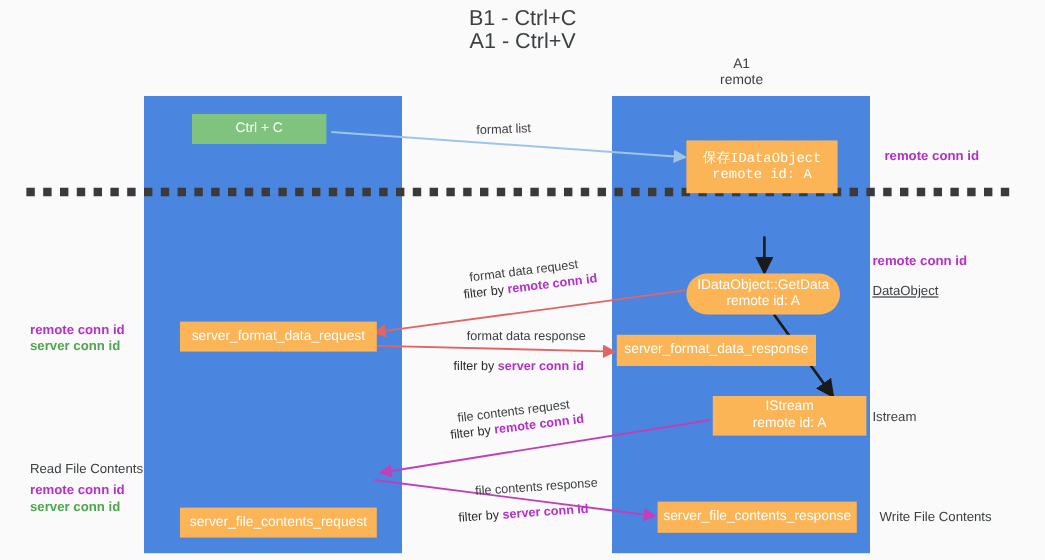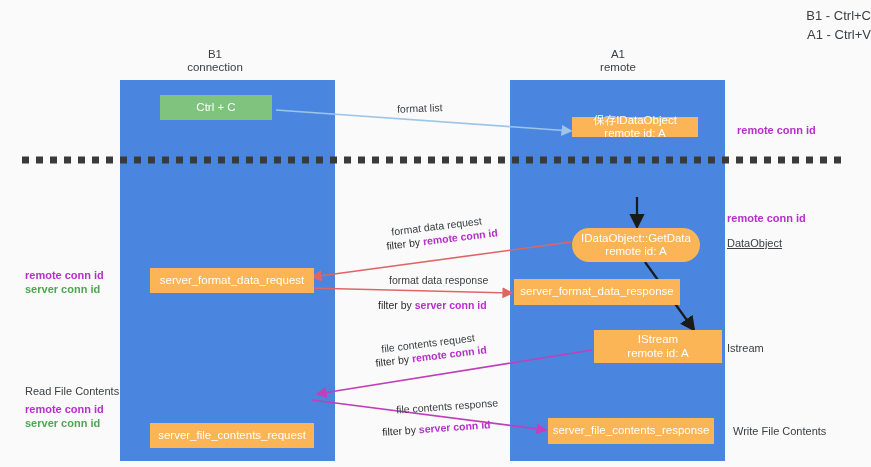--- a/index.html
+++ b/index.html
@@ -21,22 +21,22 @@
     width: 871px;
     height: 467px;
     background: #fafafa;
   }
 
   
   .title {
     position: absolute;
     left: 0; top: 6px;
     width: 871px;
-    text-align: right;
-    font-size: 13px;
+    text-align: center;
+    font-size: 18px;
     line-height: 19px;
     color: #3c4043;
   }
 
   
   .colhead {
     position: absolute;
     text-align: center;
     font-size: 11.5px;
     line-height: 13px;
@@ -98,24 +98,20 @@
 </head>
 <body>
 
 <div id="stage">
 
   <div class="title">
     <div>B1 - Ctrl+C</div>
     <div>A1 - Ctrl+V</div>
   </div>
 
-  <div class="colhead" style="left:155px; top:48px; width:120px;">
-    <div>B1</div>
-    <div>connection</div>
-  </div>
   <div class="colhead" style="left:558px; top:48px; width:120px;">
     <div>A1</div>
     <div>remote</div>
   </div>
 
   <div class="lane" style="left:120px; top:80px; width:215px; height:381px;"></div>
   <div class="lane" style="left:510px; top:80px; width:215px; height:381px;"></div>
 
   <svg class="overlay" viewBox="0 0 871 467">
     <defs>
@@ -147,21 +143,21 @@
 
     <line x1="312" y1="400" x2="546" y2="430" stroke="#c13fb8" stroke-width="1.6" marker-end="url(#ah-mag)"></line>
 
     <line x1="22" y1="160" x2="848" y2="160" stroke="#3a3a3a" stroke-width="7" stroke-dasharray="7 7"></line>
   </svg>
 
   <div class="box green" style="left:160px; top:95px; width:112px; height:25px;">
     <div>Ctrl + C</div>
   </div>
 
-  <div class="box orange" style="left:572px; top:117px; width:126px; height:20px;">
+  <div class="box orange" style="left:572px; top:117px; width:126px; height:44px;font-family:Liberation Mono, monospace;">
     <div>保存IDataObject</div>
     <div>remote id: A</div>
   </div>
 
 
   <div class="box orange" style="left:572px; top:228px; width:128px; height:34px;border-radius:17px;">
     <div>IDataObject::GetData</div>
     <div>remote id: A</div>
   </div>
 

